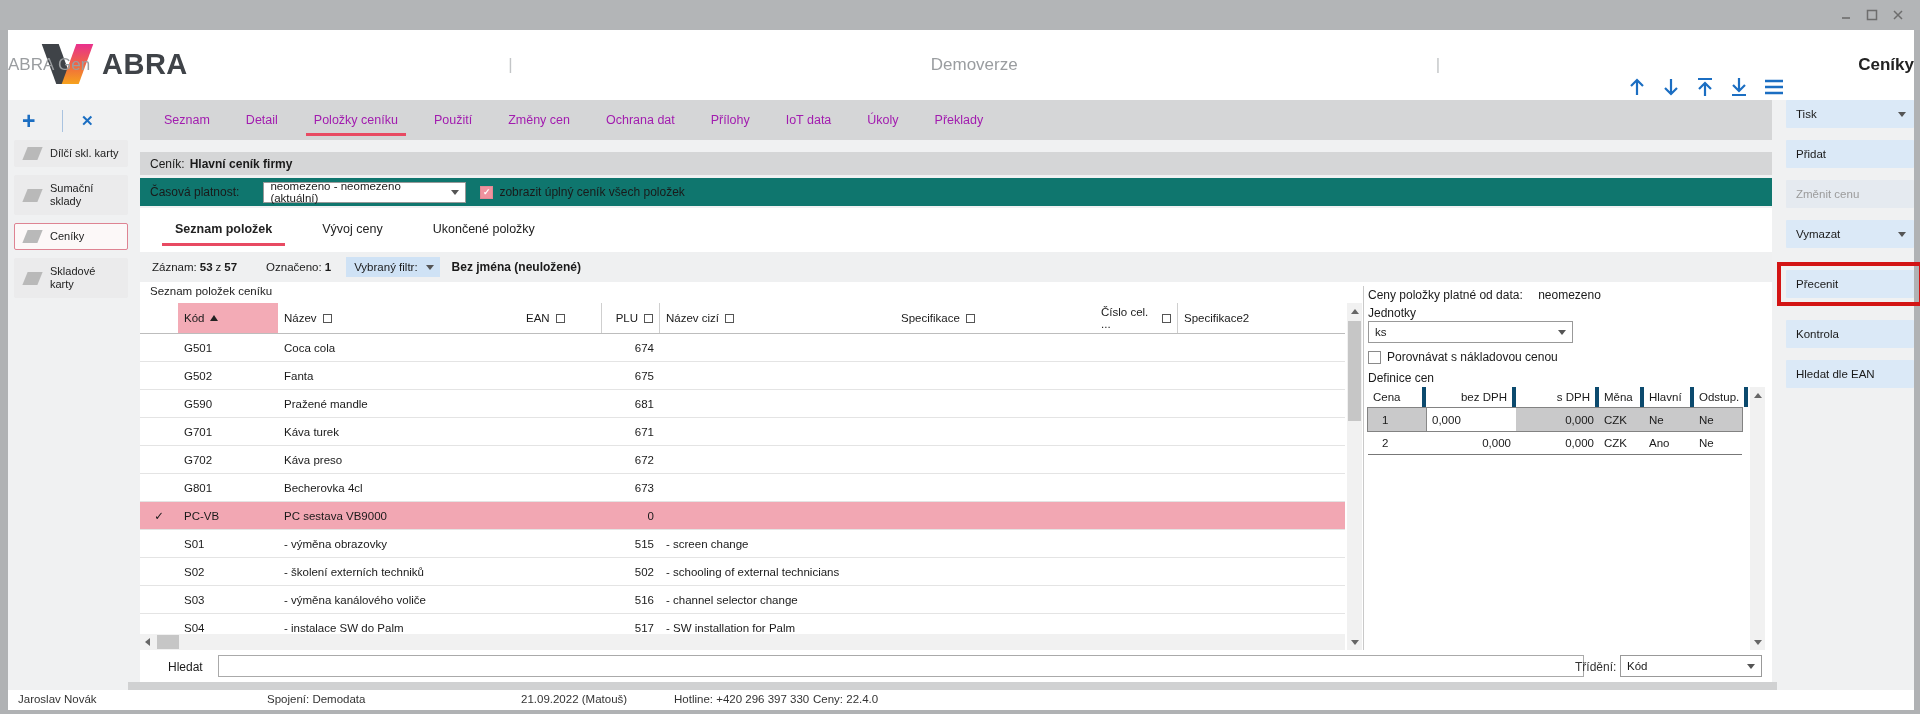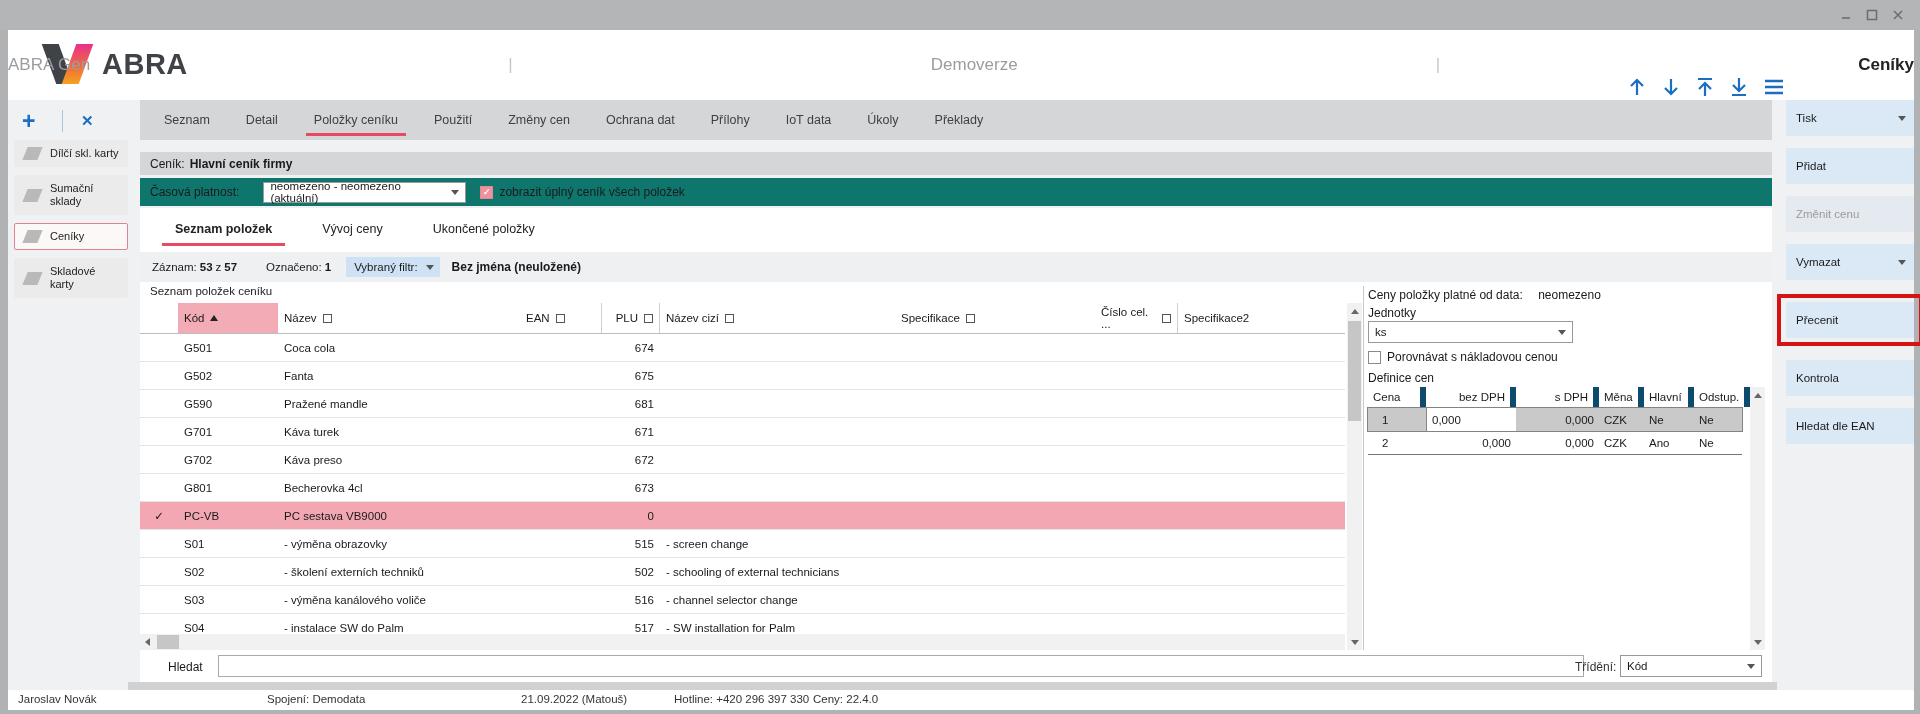--- a/index.html
+++ b/index.html
@@ -33,21 +33,21 @@
   .side-div{width:1px;height:22px;background:#a9c3e0;margin-right:18px}
   .side-close{color:#1b6ec2;font-size:15px;font-weight:bold}
   .side-items{position:absolute;left:14px;top:140px;width:114px;display:flex;flex-direction:column;gap:8px}
   .side-item{display:flex;align-items:center;background:#ebebec;border:1px solid #ebebec;border-radius:2px;padding:6px 6px 6px 10px;min-height:26px;box-sizing:border-box}
   .side-item.active{background:#fcf8f8;border:1px solid #de8392}
   .pgram{width:15px;height:13px;background:#b9b9b9;transform:skewX(-22deg);margin-right:10px;flex:none}
   .side-label{font-size:11px;line-height:13px;color:#222}
 
   
   .tabstrip{position:absolute;left:140px;top:100px;width:1632px;height:40px;background:#d5d6d7;display:flex;align-items:stretch;padding-left:6px;box-sizing:border-box}
-  .tab{display:flex;align-items:center;padding:0 18px;font-size:12.5px;color:#404040;position:relative;cursor:default}
+  .tab{display:flex;align-items:center;padding:0 18px;font-size:12.5px;color:#a21caf;position:relative;cursor:default}
   .tab.active::after{content:"";position:absolute;left:10px;right:10px;bottom:4px;height:3px;background:#e84a62}
 
   
   .cenik-bar{position:absolute;left:140px;top:152px;width:1632px;height:23px;background:#d5d6d7;display:flex;align-items:center;padding-left:10px;box-sizing:border-box;font-size:12px}
   .cenik-bar b{margin-left:5px}
   .validity{position:absolute;left:140px;top:178px;width:1632px;height:28px;background:#0f766e;display:flex;align-items:center;padding-left:10px;box-sizing:border-box}
   .selectbox{height:21px;background:#fff;border:1px solid #999;display:flex;align-items:center;padding:0 20px 0 6px;position:relative;font-size:11.5px;box-sizing:border-box}
   .selectbox .dd{right:6px}
   .dd{position:absolute;width:0;height:0;border-left:4px solid transparent;border-right:4px solid transparent;border-top:5px solid #555;top:50%;margin-top:-2px}
   .validity .selectbox{width:203px;margin-left:24px}
@@ -108,33 +108,33 @@
   .panel-divider{position:absolute;left:1363px;top:286px;width:1px;height:364px;background:#c9c9c9}
   .pp-validfrom{position:absolute;left:1368px;top:288px;font-size:12px}
   .pp-validfrom .val{margin-left:12px}
   .pp-units-label{position:absolute;left:1368px;top:306px;font-size:12px}
   .pp-units{position:absolute;left:1368px;top:321px;width:205px}
   .pp-units .selectbox{width:205px;height:22px}
   .pp-compare{position:absolute;left:1368px;top:350px;display:flex;align-items:center}
   .pp-def-label{position:absolute;left:1368px;top:371px;font-size:12px}
   .price-table{position:absolute;left:1368px;top:387px;width:374px}
   .price-head{display:grid;grid-template-columns:58px 90px 83px 45px 50px 1fr;height:20px;border-bottom:1px solid #cfcfcf;font-size:11.5px}
-  .pth{display:flex;align-items:center;padding:0 5px;border-right:6px solid #0c4a6e}
+  .pth{display:flex;align-items:center;padding:0 5px;border-right:4px solid #0c4a6e}
   .pth.p1,.pth.p2{justify-content:flex-end}
   .prow{display:grid;grid-template-columns:58px 90px 83px 45px 50px 1fr;height:23px;font-size:11.5px}
   .prow.sel{background:#c9c9ca;outline:1px solid #828282}
   .prow:last-child{border-bottom:1px solid #777}
   .ptd{display:flex;align-items:center;padding:0 5px}
   .ptd.p0{padding-left:14px}
   .ptd.p1,.ptd.p2{justify-content:flex-end}
   .ptd.p1.edit{background:#fff;justify-content:flex-start;border-left:1px solid #888}
 
   
   .actions{position:absolute;left:1786px;top:100px;width:128px;display:flex;flex-direction:column;gap:12px}
-  .abtn{height:36px;background:#dbe9f7;display:flex;align-items:center;padding:0 20px 0 10px;position:relative;font-size:11.5px;color:#1a1a1a;border-radius:1px;box-sizing:border-box}
+  .abtn{height:28px;background:#dbe9f7;display:flex;align-items:center;padding:0 20px 0 10px;position:relative;font-size:11.5px;color:#1a1a1a;border-radius:1px;box-sizing:border-box}
   .abtn .dd{right:8px}
   .abtn.disabled{background:#e5eaf0;color:#9b9b9b}
   .hlbox{border:4px solid #d31414;padding:4px 5px;margin:2px -9px 2px -9px}
   .hlbox .abtn{width:100%}
 
   
   .statusbar{position:absolute;left:8px;top:690px;width:1906px;height:20px;background:#fff;font-size:11.5px;color:#333}
   .statusbar span{position:absolute;top:3px;white-space:nowrap}
 </style>
 </head>

